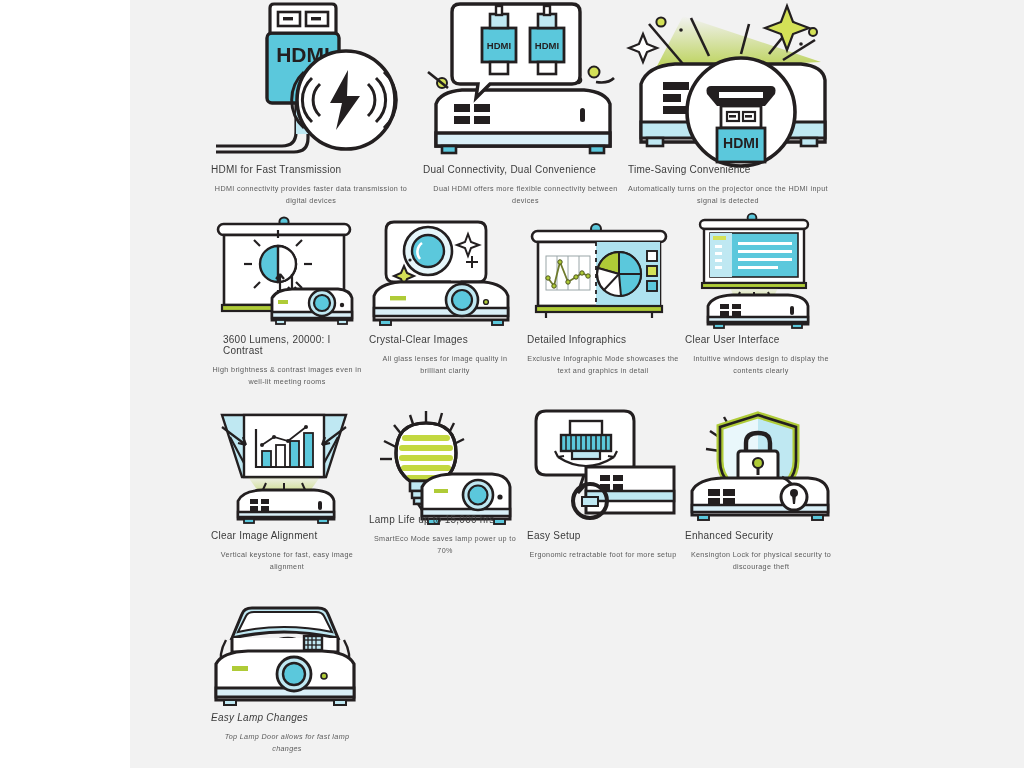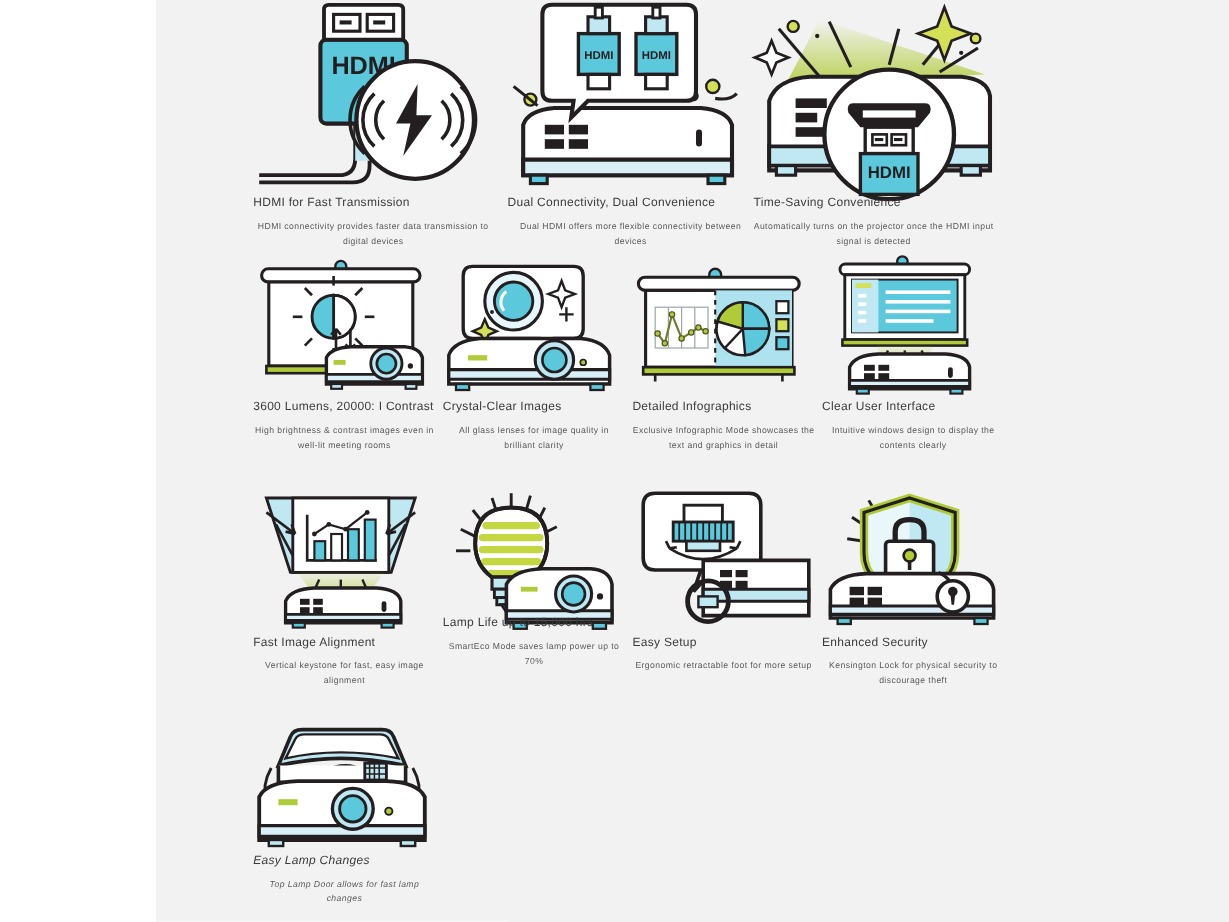--- a/index.html
+++ b/index.html
@@ -225,21 +225,21 @@
               <path d="M64 96 L144 96 L144 102 L64 102 Z" fill="#D9EFF7" stroke="#231f20" stroke-width="2.4"></path>
               <rect x="68" y="104" width="9" height="4" fill="#BFE8F2" stroke="#231f20" stroke-width="1.8"></rect>
               <rect x="130" y="104" width="9" height="4" fill="#BFE8F2" stroke="#231f20" stroke-width="1.8"></rect>
               <rect x="70" y="84" width="10" height="4" fill="#AFCB37"></rect>
               <circle cx="114" cy="87" r="13" fill="#BFE8F2" stroke="#231f20" stroke-width="2.4"></circle>
               <circle cx="114" cy="87" r="8" fill="#5BC8DC" stroke="#231f20" stroke-width="2.2"></circle>
               <circle cx="134" cy="89" r="2.2" fill="#231f20"></circle>
             </svg>
           </div>
           <div class="cap" style="top:118px; left:3px; width:152px;">
-            <p class="cap-title" style="white-space:normal;">3600 Lumens, 20000: I Contrast</p>
+            <p class="cap-title" style="white-space:normal;margin-left:12px;">3600 Lumens, 20000: I Contrast</p>
             <p class="cap-desc">High brightness &amp; contrast images even in well-lit meeting rooms</p>
           </div>
         </div>
 
         <div class="cell" style="left:316px; top:0px; width:155px;">
           <div class="art" style="height:112px;">
             <svg width="152" height="112" viewBox="0 0 152 112">
               <circle cx="72" cy="13" r="5" fill="#5BC8DC" stroke="#231f20" stroke-width="2"></circle>
               <rect x="8" y="15" width="134" height="11" rx="5.5" fill="#ffffff" stroke="#231f20" stroke-width="2.6"></rect>
               <rect x="14" y="26" width="122" height="64" fill="#ffffff" stroke="#231f20" stroke-width="2.6"></rect>
@@ -412,21 +412,21 @@
               <g fill="#231f20">
                 <rect x="42" y="90" width="8" height="5"></rect>
                   <rect x="53" y="90" width="8" height="5"></rect>
                 <rect x="42" y="97" width="8" height="5"></rect>
                   <rect x="53" y="97" width="8" height="5"></rect>
               </g>
               <rect x="110" y="92" width="4" height="9" rx="2" fill="#231f20"></rect>
             </svg>
           </div>
           <div class="cap" style="top:121px; left:3px; width:152px;">
-            <p class="cap-title">Fast Image Alignment</p>
+            <p class="cap-title">Clear Image Alignment</p>
             <p class="cap-desc">Vertical keystone for fast, easy image alignment</p>
           </div>
         </div>
 
         <div class="cell" style="left:158px; top:0px; width:155px;">
           <div class="art" style="height:115px;">
             <svg width="152" height="115" viewBox="0 0 152 115">
 
               <g stroke="#231f20" stroke-width="2.4" fill="none">
                 <path d="M44 6 L48 18"></path>

